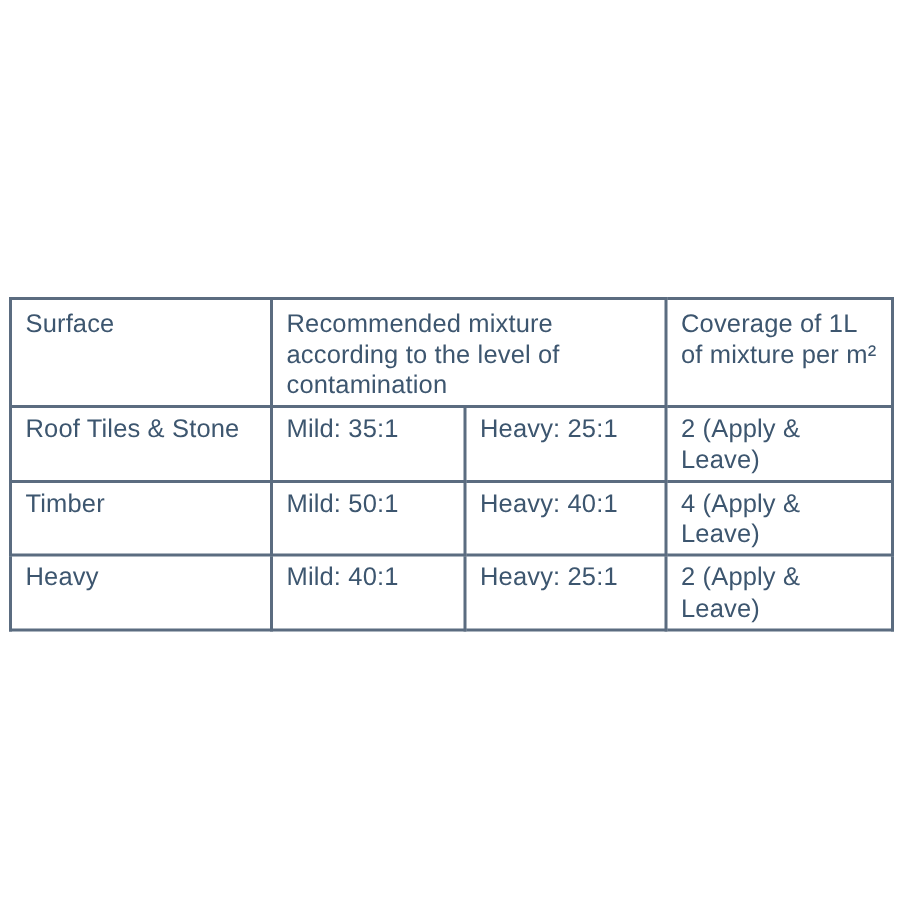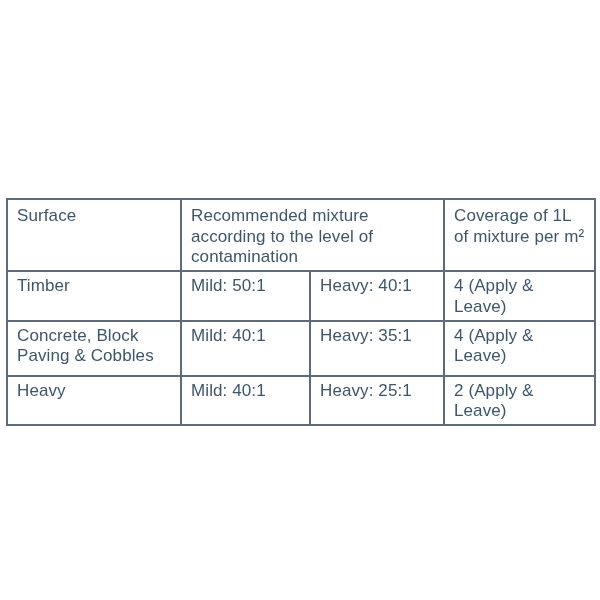--- a/index.html
+++ b/index.html
@@ -64,34 +64,34 @@
       <col class="c-coverage">
     </colgroup>
 
     <tbody>
         <tr class="h-header">
       <th>Surface</th>
       <th colspan="2">Recommended mixture according to the level of contamination</th>
       <th>Coverage of 1L of mixture per m²</th>
     </tr>
 
+    <tr class="h-s">
+      <td>Roof Tiles &amp; Stone</td>
+      <td>Mild: 35:1</td>
+      <td>Heavy: 25:1</td>
+      <td>2 (Apply &amp; Leave)</td>
+    </tr>
 
     <tr class="h-s">
       <td>Timber</td>
       <td>Mild: 50:1</td>
       <td>Heavy: 40:1</td>
       <td>4 (Apply &amp; Leave)</td>
     </tr>
 
-    <tr class="h-l">
-      <td>Concrete, Block Paving &amp; Cobbles</td>
-      <td>Mild: 40:1</td>
-      <td>Heavy: 35:1</td>
-      <td>4 (Apply &amp; Leave)</td>
-    </tr>
 
 
     <tr class="h-m">
       <td>Heavy</td>
       <td>Mild: 40:1</td>
       <td>Heavy: 25:1</td>
       <td>2 (Apply &amp; Leave)</td>
     </tr>
 
   </tbody>

